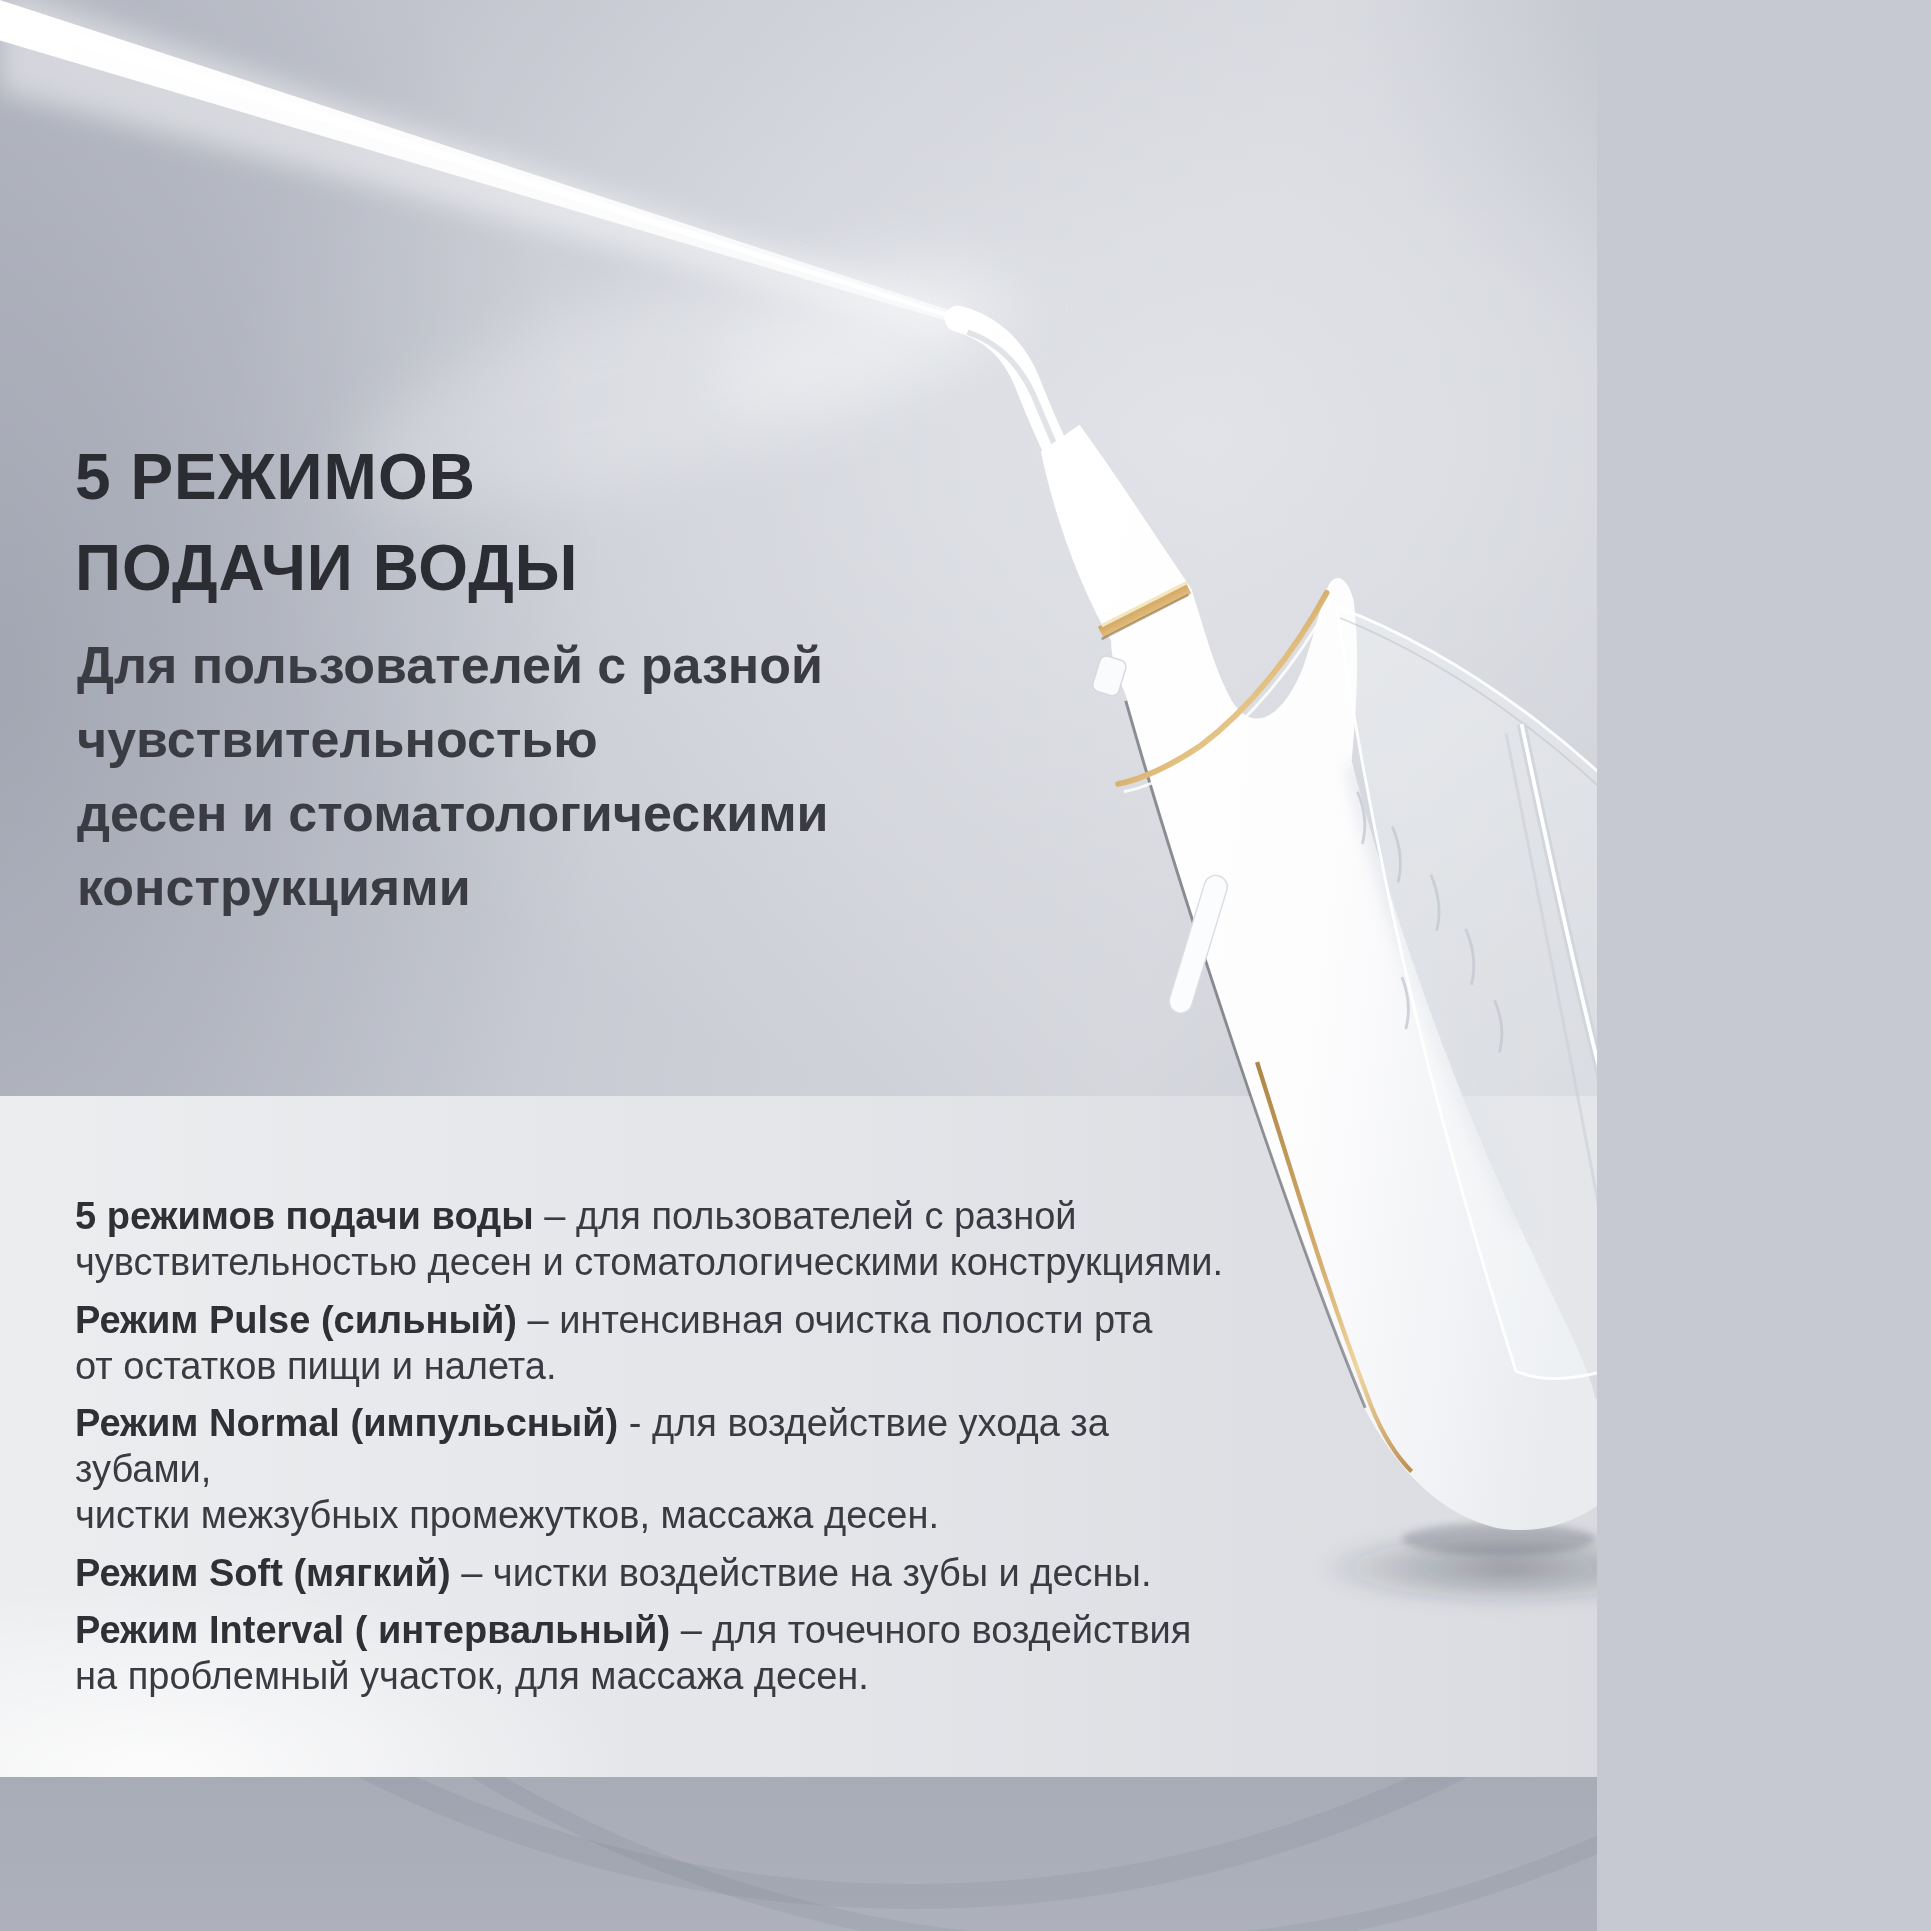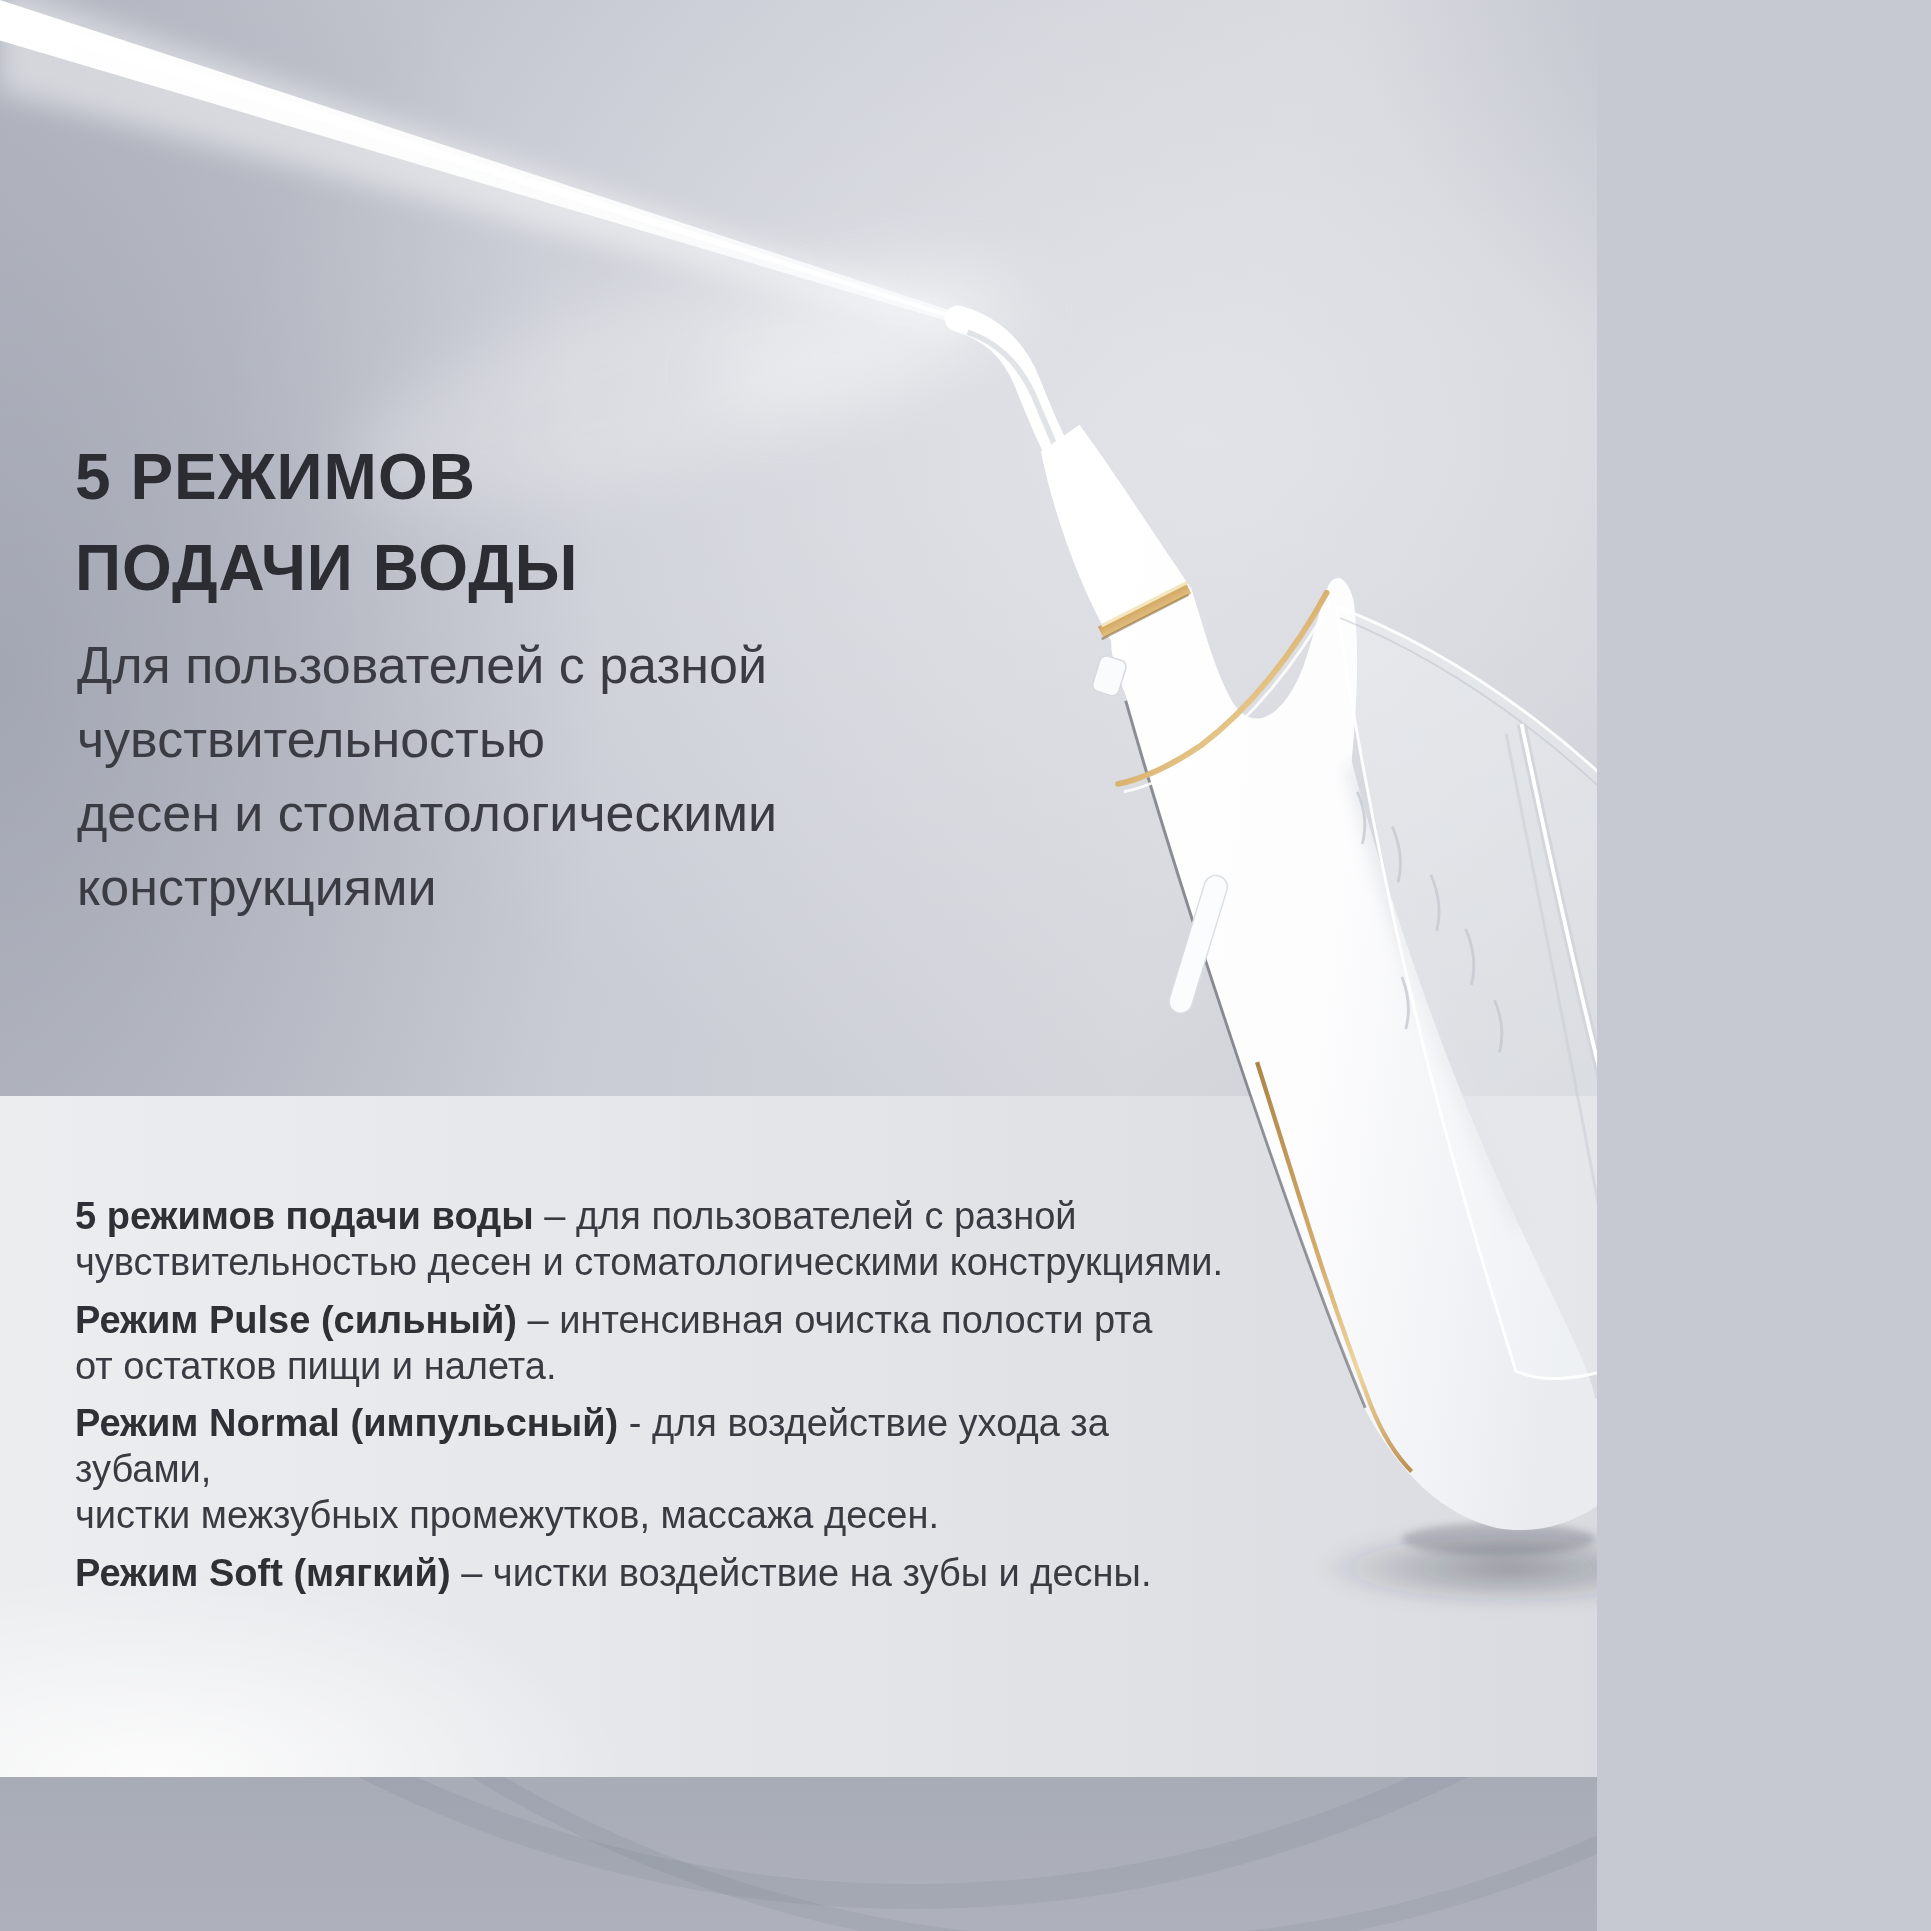--- a/index.html
+++ b/index.html
@@ -22,21 +22,21 @@
     background:linear-gradient(to bottom,#a8acb7,#aeb1bb);}
   .arc{position:absolute;border-radius:50%;border-style:solid;border-color:rgba(62,68,88,.07);}
   .arc.a1{width:2414px;height:2414px;border-width:25px;left:-319px;top:-2332px;}
   .arc.a2{width:2414px;height:2414px;border-width:17.4px;left:-116px;top:-2269px;}
 
   
   .headline{position:absolute;left:75px;top:432px;margin:0;
     font-size:64px;line-height:91px;font-weight:700;letter-spacing:1px;
     color:#2c2d33;white-space:pre-line;}
   .subhead{position:absolute;left:77px;top:628px;margin:0;
-    font-size:52px;line-height:74px;font-weight:400;color:#3b3c43;white-space:pre-line;}
+    font-size:52px;line-height:74px;font-weight:700;color:#3b3c43;white-space:pre-line;}
   .bodycopy{position:absolute;left:75px;top:1193px;width:1168px;color:#3a3b42;}
   .para{font-size:38px;line-height:46px;margin:0 0 11.6px 0;white-space:pre-line;}
   .para b{font-weight:700;color:#2f3036;}
 
   svg.product{position:absolute;left:0;top:0;width:1931px;height:1931px;display:block;}
 </style>
 </head>
 <body>
 <div class="stage">
 
@@ -179,16 +179,18 @@
 конструкциями</p>
 
   <div class="bodycopy">
     <p class="para"><b>5 режимов подачи воды</b><span> – для пользователей с разной
 чувствительностью десен и стоматологическими конструкциями.</span></p>
     <p class="para"><b>Режим Pulse (сильный)</b><span> – интенсивная очистка полости рта
 от остатков пищи и налета.</span></p>
     <p class="para"><b>Режим Normal (импульсный)</b><span>  - для воздействие ухода за зубами,
 чистки межзубных промежутков, массажа десен.</span></p>
     <p class="para"><b>Режим Soft (мягкий)</b><span> – чистки воздействие на зубы и десны.</span></p>
+    <p class="para"><b>Режим Interval  ( интервальный)</b><span> – для точечного воздействия
+на проблемный участок, для массажа десен.</span></p>
   </div>
 
 </div>
 
 
 </body></html>

